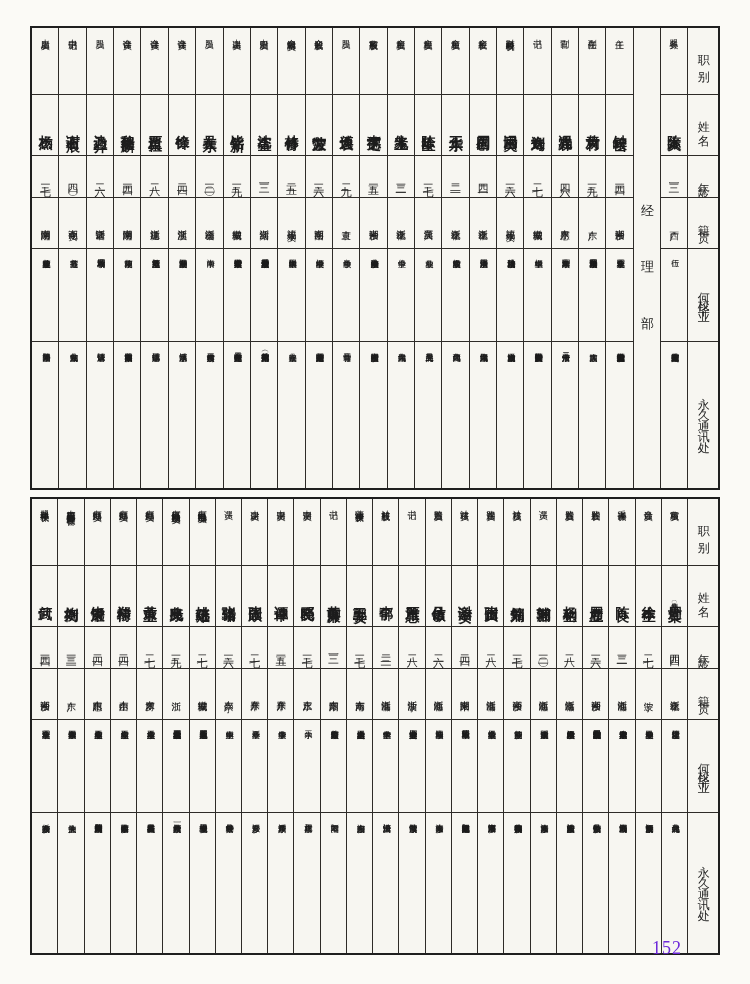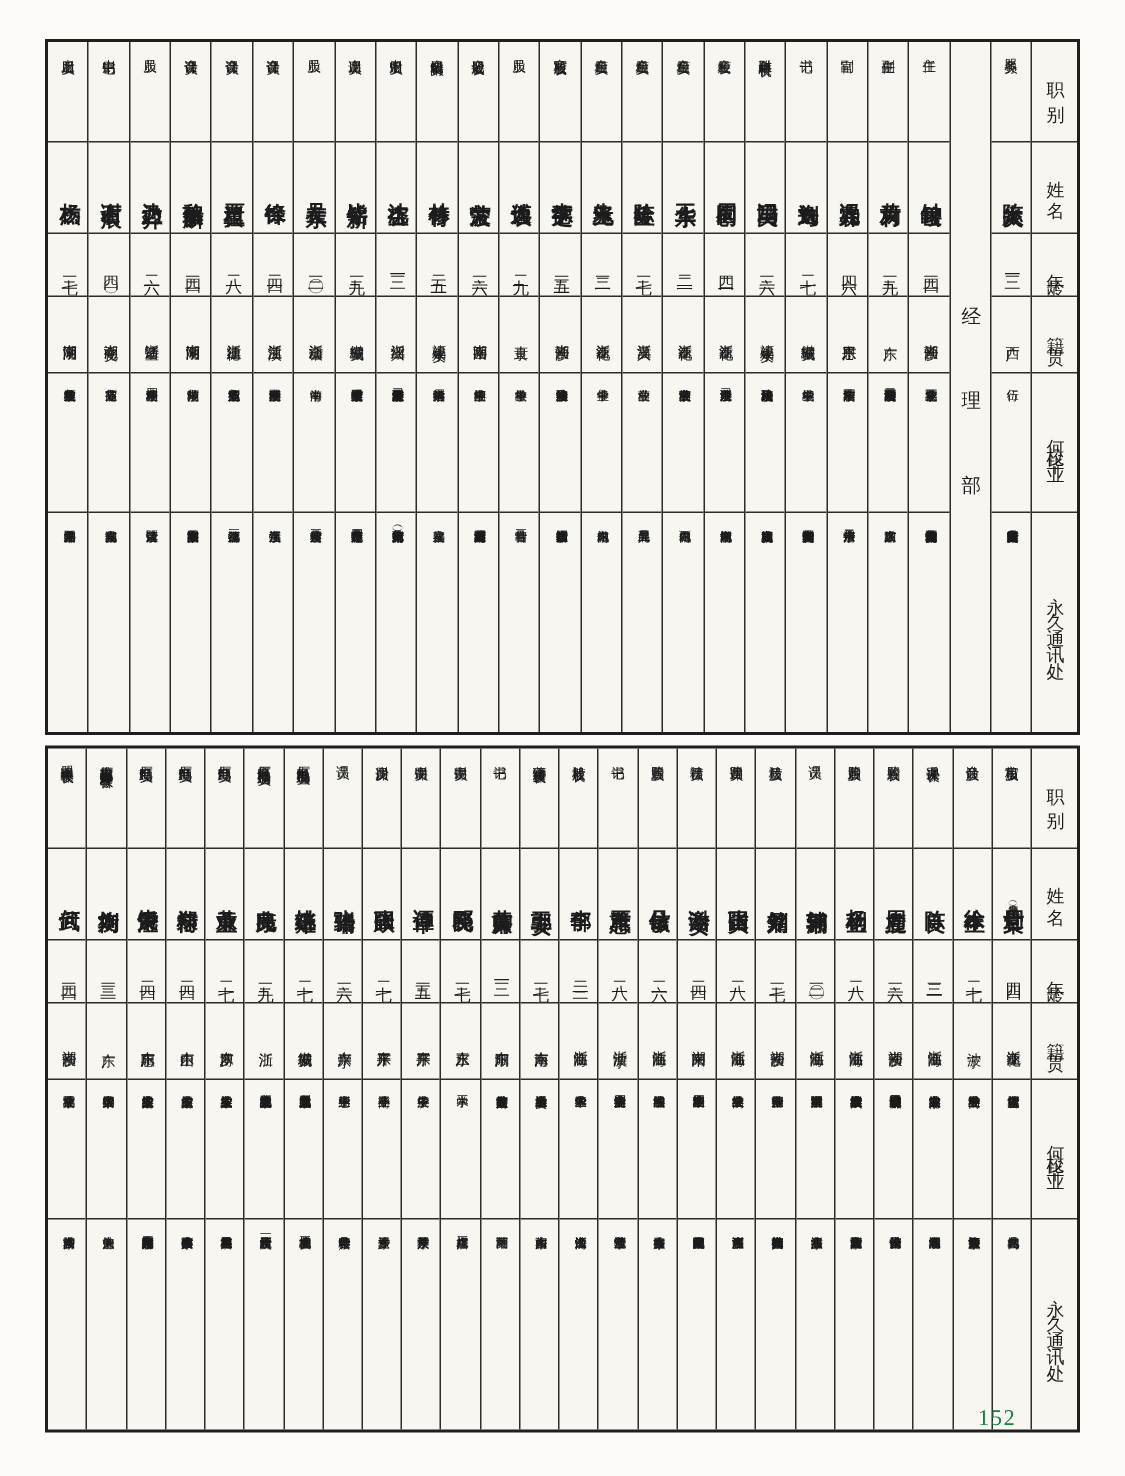--- a/index.html
+++ b/index.html
@@ -62,21 +62,21 @@
   .hcell.r1 .vtext{letter-spacing:14px;}
   .hcell.r2 .vtext{letter-spacing:4px;}
   .hcell.r3 .vtext{letter-spacing:8px;}
   .hcell.r4 .vtext{letter-spacing:6px;}
   .hcell.r5 .vtext{letter-spacing:11px;}
   
   .scell{height:100%;}
   .section-label{font-size:13px;letter-spacing:56px;padding-top:40px;}
   .page-number{
     position:absolute;left:652px;top:938px;
-    font-size:15px;letter-spacing:1px;color:#15803d;
+    font-size:18px;letter-spacing:1px;color:#6d28d9;
     font-family:"Liberation Serif","DejaVu Serif",serif;
   }
 </style>
 </head>
 <body>
 
 <div class="page">
   <div class="sheet-table t-upper">
       <div class="col header-col">
         <div class="cell hcell r0">

